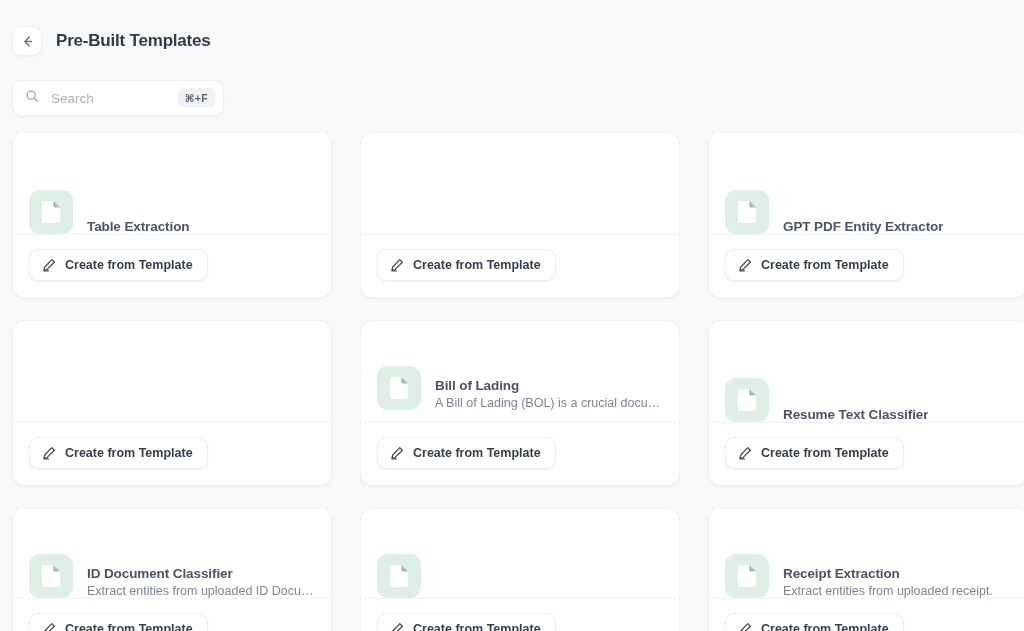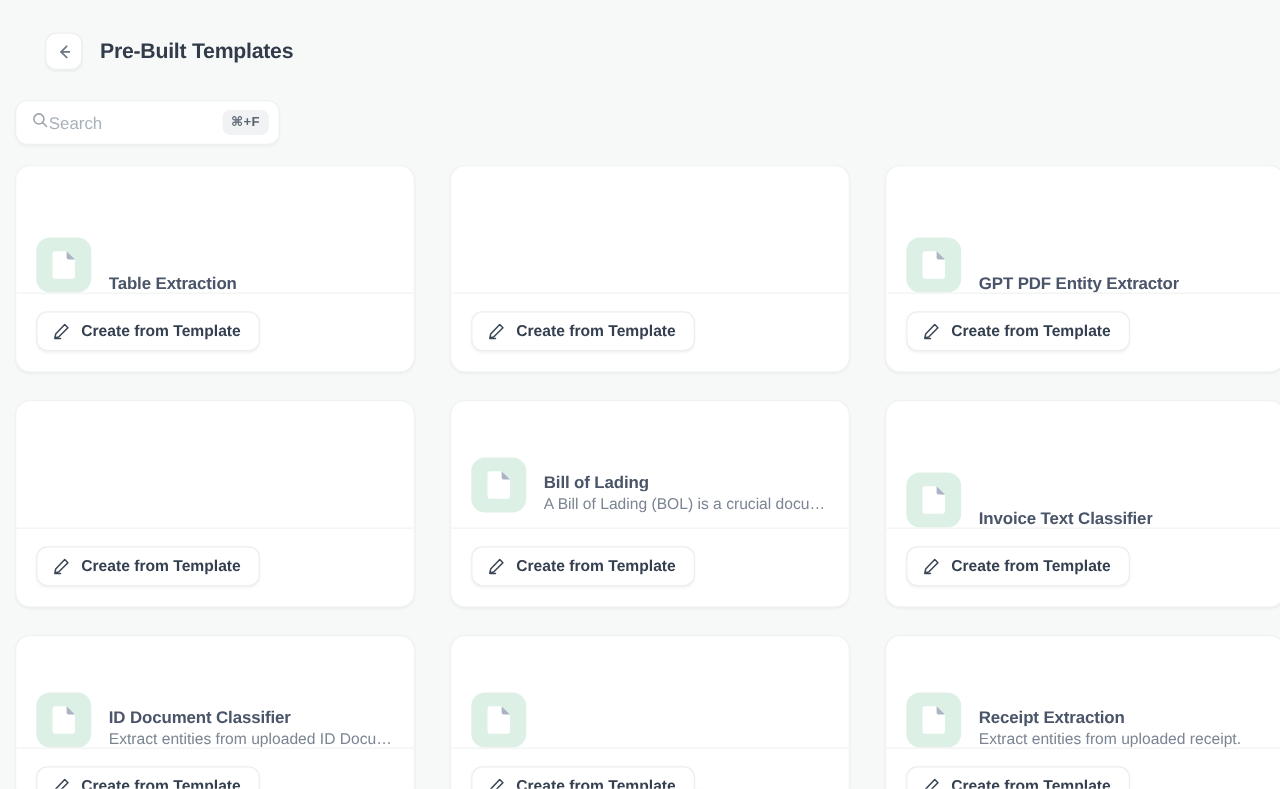--- a/index.html
+++ b/index.html
@@ -17,21 +17,20 @@
     -webkit-font-smoothing: antialiased;
   }
 
   
   .header {
     display: flex;
     align-items: center;
     gap: 14px;
     padding: 18px 0 0 12px;
     height: 64px;
-    margin-left: 24px;
   }
 
   .back-btn {
     width: 30px;
     height: 30px;
     border-radius: 9px;
     background: #ffffff;
     border: 1px solid #eceff0;
     box-shadow: 0 1px 1px rgba(16,24,40,0.04);
     display: flex;
@@ -58,21 +57,21 @@
   .search-box {
     width: 212px;
     height: 36px;
     background: #ffffff;
     border: 1px solid #edf0f1;
     border-radius: 10px;
     box-shadow: 0 1px 2px rgba(16,24,40,0.04);
     display: flex;
     align-items: center;
     padding: 0 8px 0 12px;
-    gap: 0;
+    gap: 12px;
   }
 
   .search-input {
     flex: 1 1 auto;
     border: 0;
     outline: 0;
     background: transparent;
     font-family: inherit;
     font-size: 13.5px;
     color: #55606d;
@@ -299,21 +298,21 @@
     </div>
     <div class="card">
       <div class="card-body">
         <div class="tile">
           <svg width="22" height="24" viewBox="0 0 22 24" fill="none">
   <path d="M2 3.2A2.2 2.2 0 0 1 4.2 1h9.1L20 7.6v13.2A2.2 2.2 0 0 1 17.8 23H4.2A2.2 2.2 0 0 1 2 20.8V3.2Z" fill="#ffffff"></path>
   <path d="M13.3 1 20 7.6h-5.1a1.6 1.6 0 0 1-1.6-1.6V1Z" fill="#aab4c4"></path>
 </svg>
         </div>
         <div class="card-text">
-          <div class="card-title">Invoice Text Classifier</div>
+          <div class="card-title">Resume Text Classifier</div>
         </div>
       </div>
       <div class="card-footer"><button class="create-btn">
           <span>
             <svg width="14" height="14" viewBox="0 0 16 16" fill="none">
   <path d="M11.2 1.9 14.1 4.8 5.6 13.3 2.2 14l.7-3.4 8.3-8.7Z" stroke="#3c4756" stroke-width="1.4" stroke-linejoin="round"></path>
   <path d="M2.1 14.6h5.2" stroke="#3c4756" stroke-width="1.4" stroke-linecap="round"></path>
 </svg>
           </span>
           <span>Create from Template</span>

